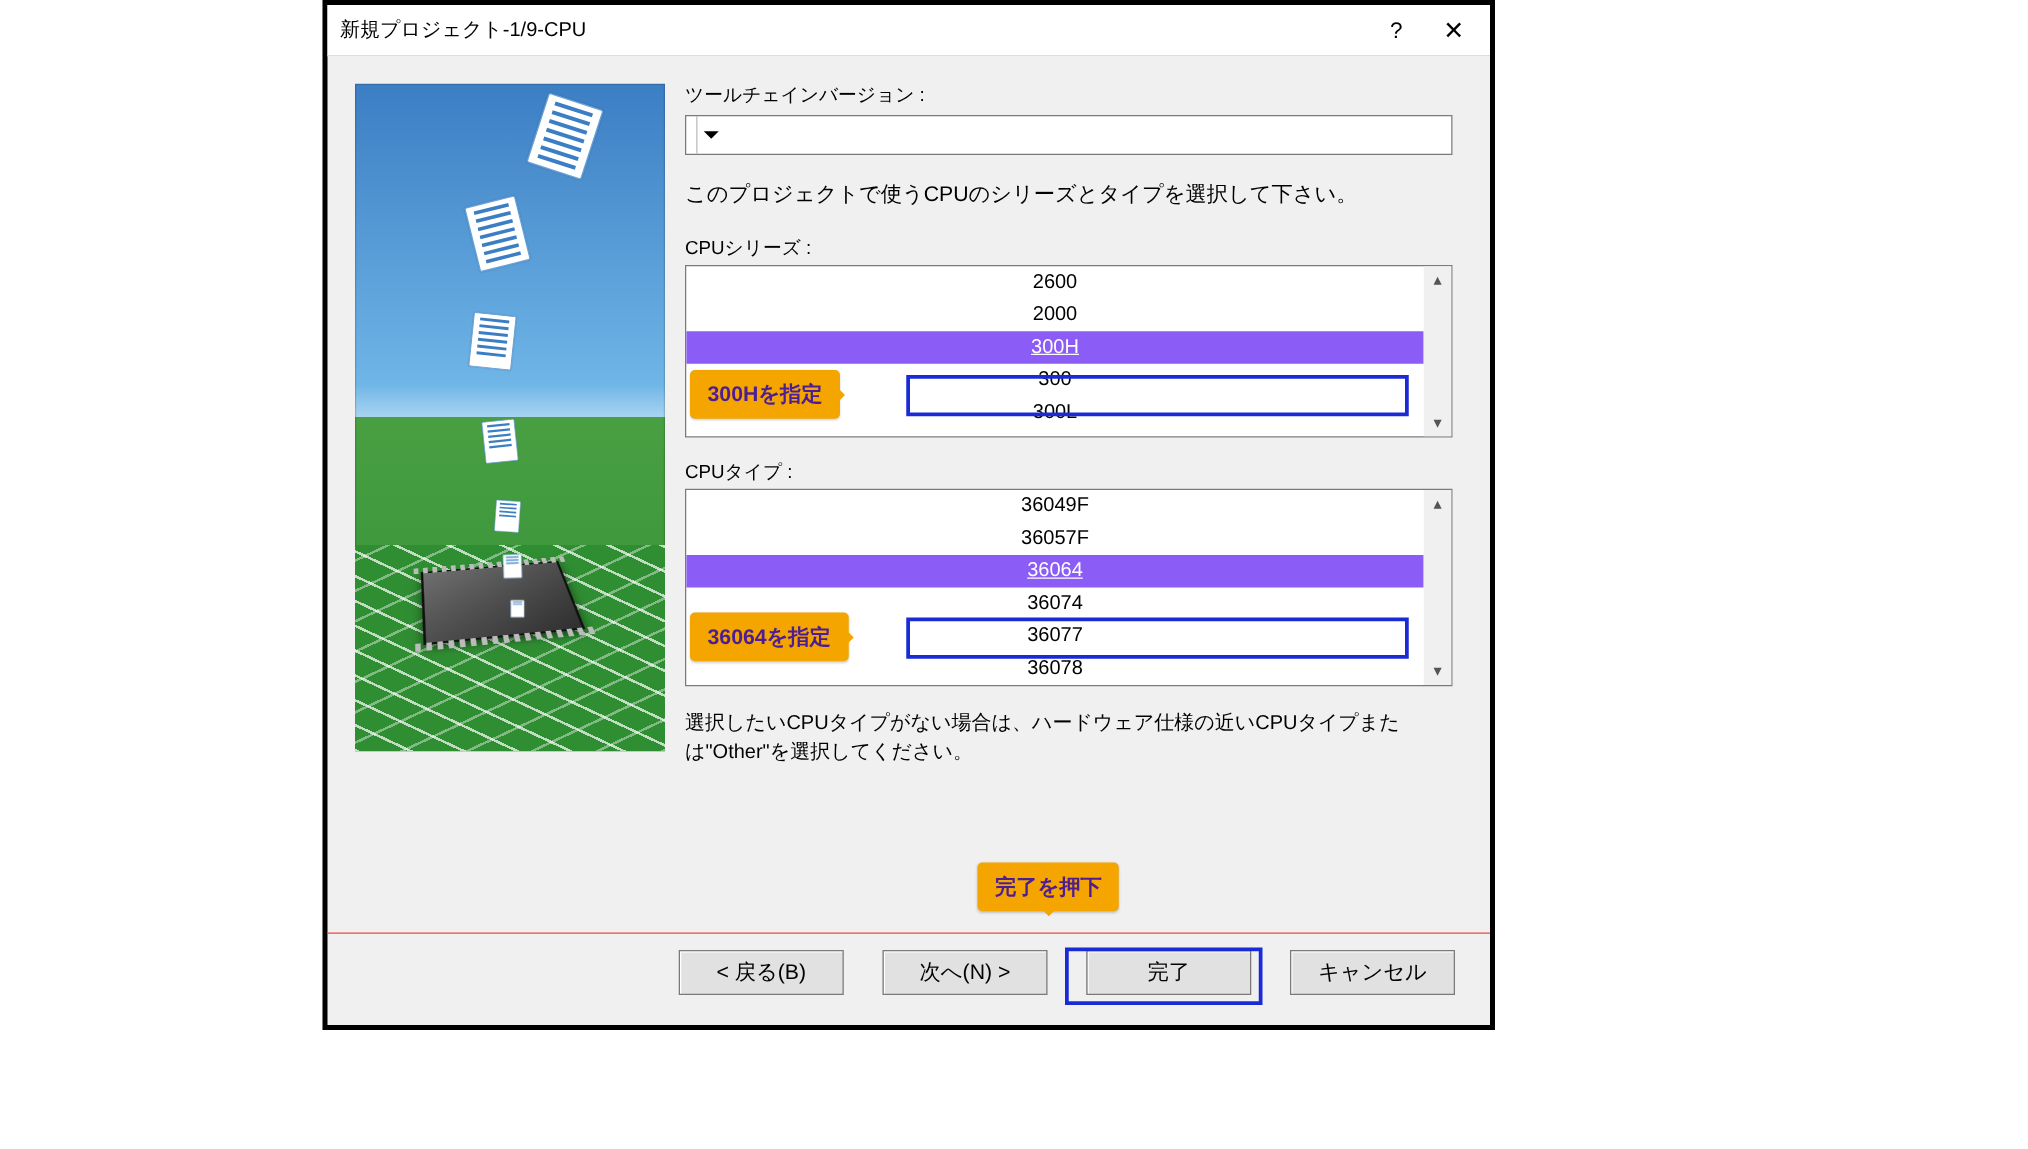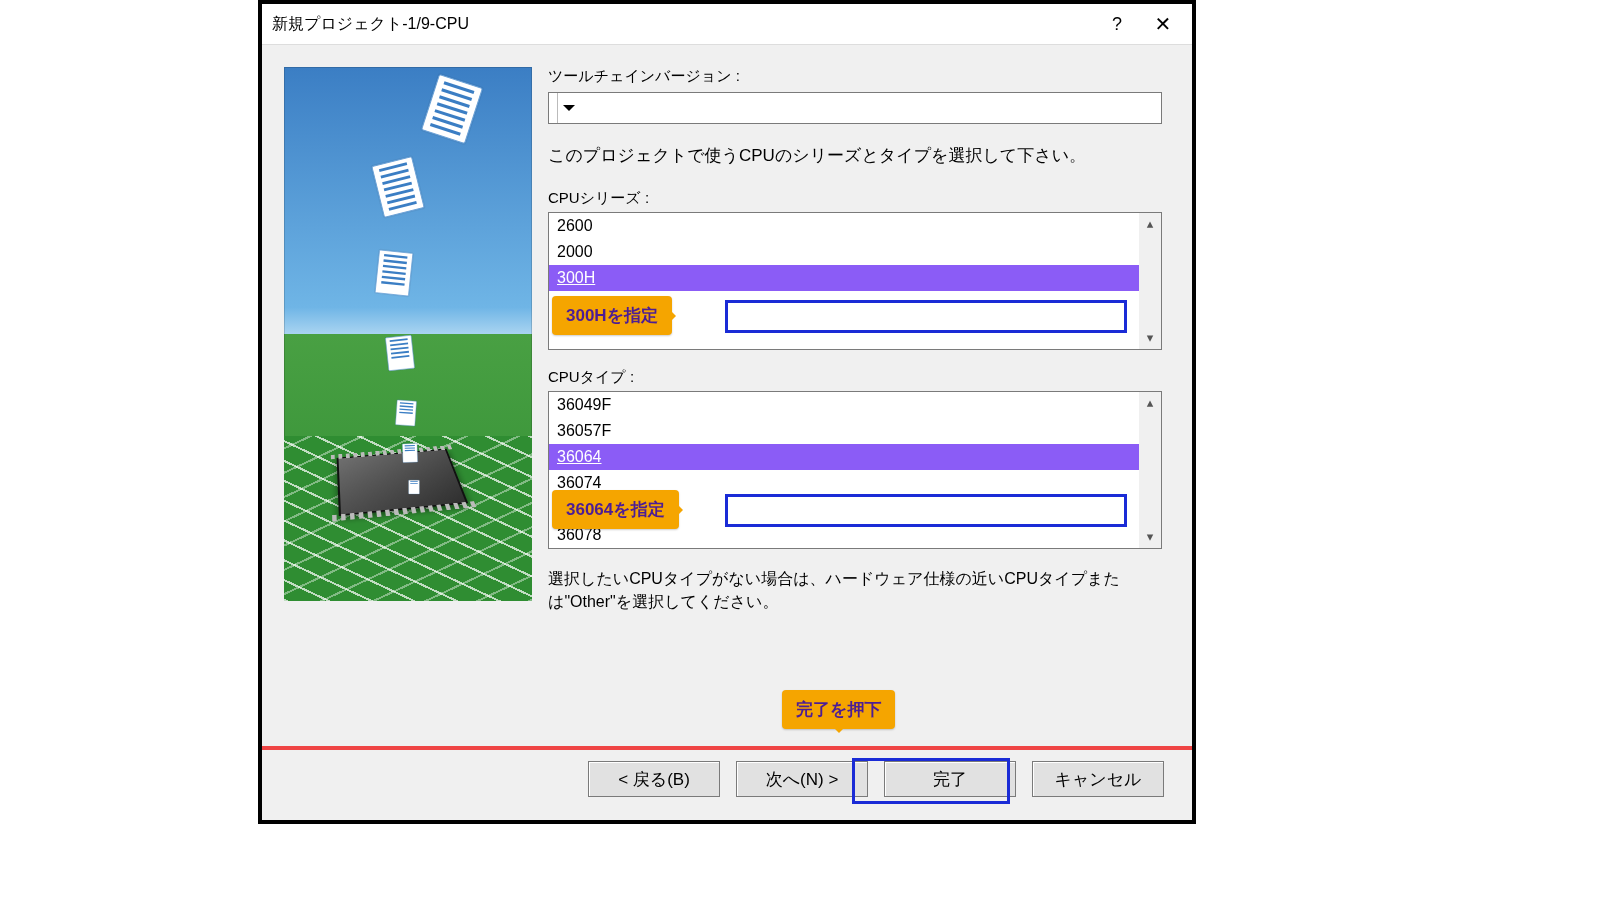--- a/index.html
+++ b/index.html
@@ -115,36 +115,36 @@
 
     .section-label { font-size:15px; margin-bottom:4px; }
     .listwrap { position:relative; margin-bottom:18px; }
     .listbox {
       background:#fff; border:1px solid #7a7a7a; height:138px; position:relative;
     }
     .listbox.tall{ height:158px; }
     .listinner{
       position:absolute; left:0; top:0; right:22px; bottom:0; overflow:hidden;
     }
-    .opt{ height:26px; line-height:26px; padding:0 8px; font-size:16px; white-space:nowrap; }
+    .opt{ height:26px; line-height:26px; padding:0 8px; font-size:16px; white-space:nowrap;text-align:center; }
     .opt.selected{ background:#8b5cf6; color:#fff;text-decoration:underline; }
     .scroll{
       position:absolute; right:0; top:0; bottom:0; width:22px; background:#f0f0f0;
       display:flex; flex-direction:column; justify-content:space-between;
     }
     .scroll .arrow{
       height:22px; display:flex; align-items:center; justify-content:center; color:#555; font-size:13px;
     }
     .footnote { font-size:16px; line-height:1.45; }
 
     
     .footer{
       position:absolute; left:0; right:0; bottom:0; height:74px;
-      border-top:4px solid #ef4444;
-      display:flex; justify-content:flex-end; align-items:center; gap:16px;
+      border-top:1px solid #ef4444;
+      display:flex; justify-content:flex-end; align-items:center; gap:31px;
       padding: 0 28px 12px 0;
     }
     .btn{
       min-width:132px; height:36px; background:#e1e1e1; border:1px solid #7a7a7a;
       display:inline-flex; align-items:center; justify-content:center;
       padding:0 18px; font-size:17px;
       box-shadow: inset 1px 1px 0 #fff;
     }
 
     

